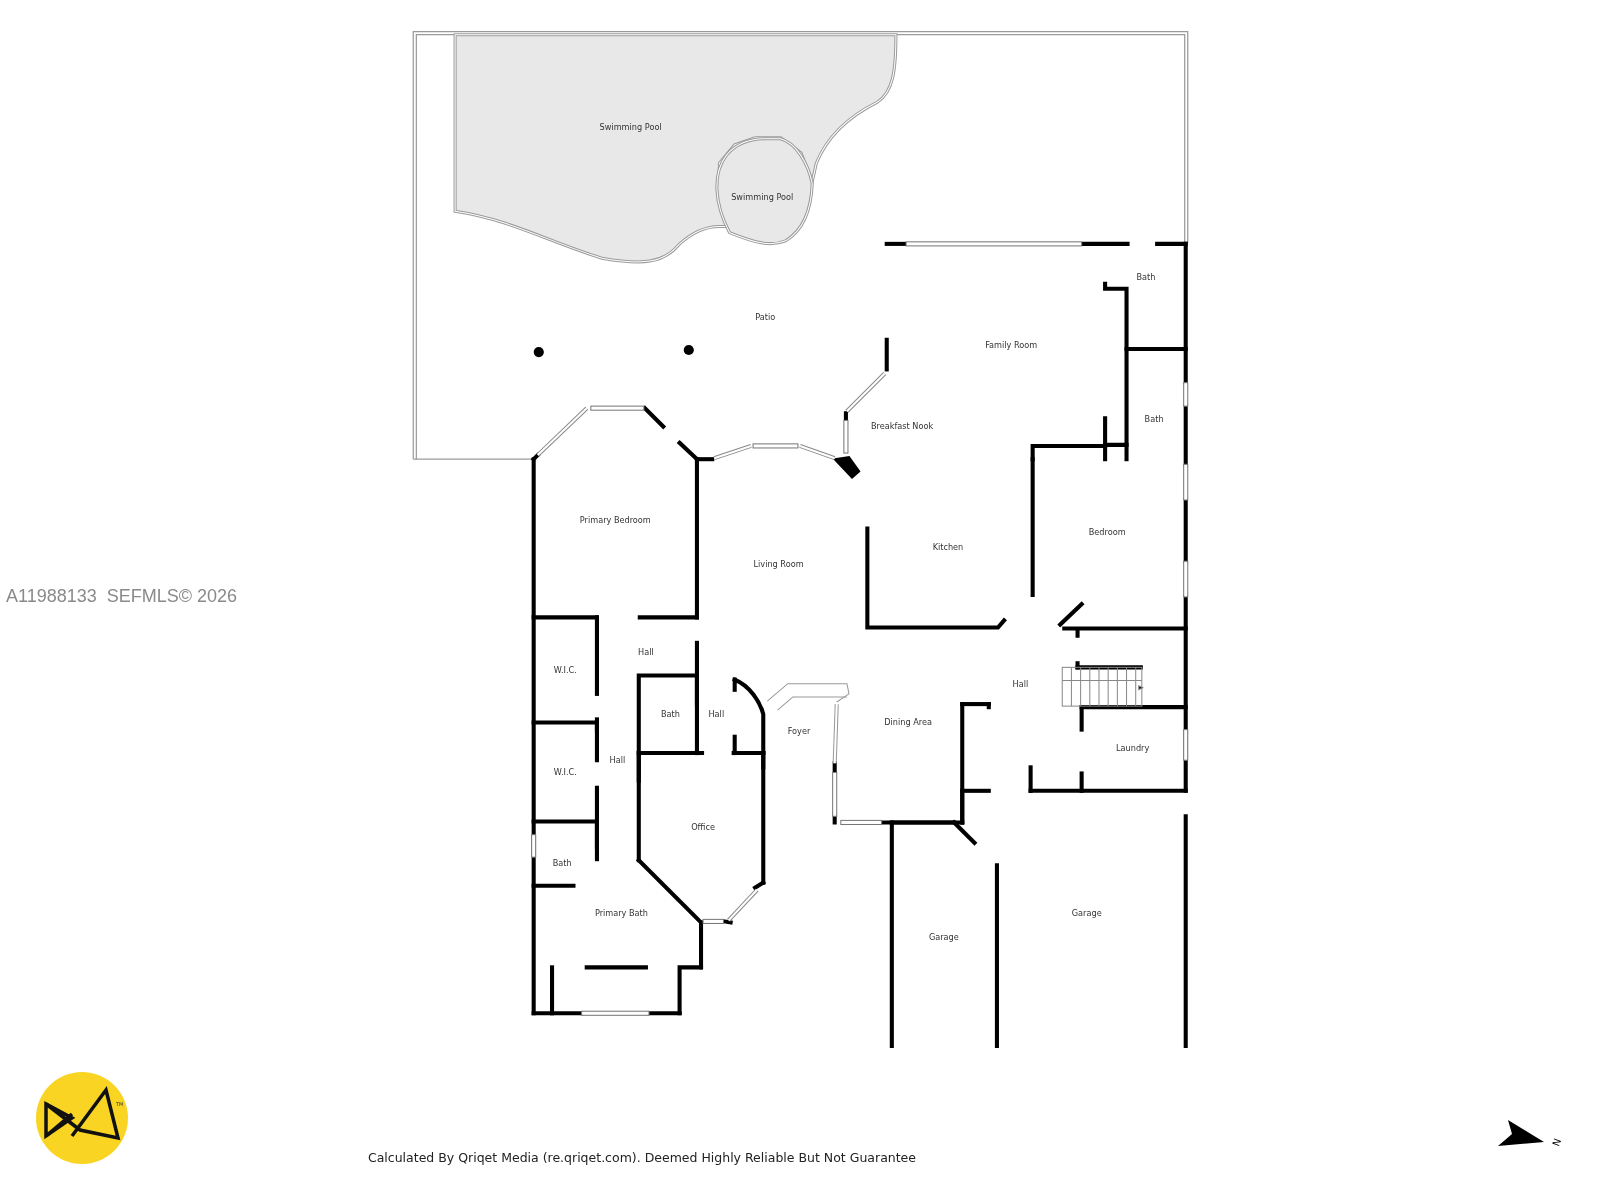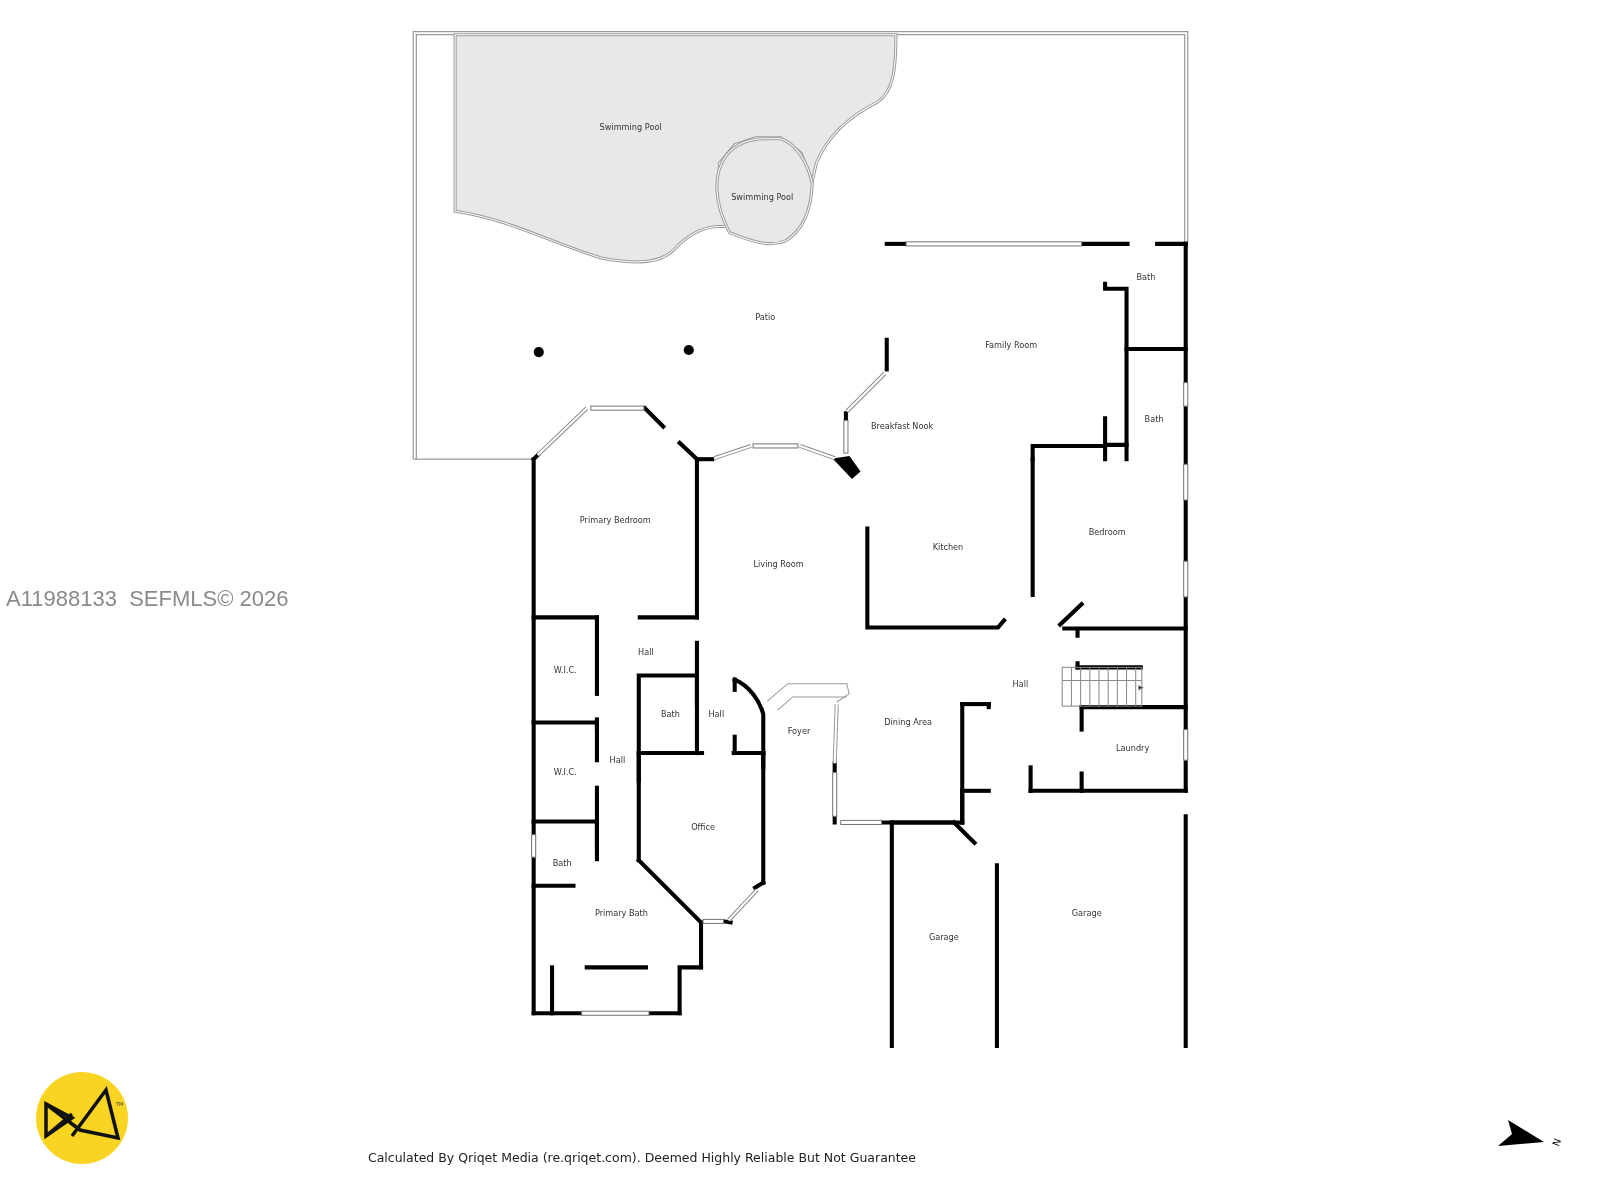--- a/index.html
+++ b/index.html
@@ -1,19 +1,19 @@
 <!DOCTYPE html>
 <html><head>
 <meta charset="utf-8">
 <style>
   html, body { margin:0; padding:0; background:#ffffff; }
   body { width:1600px; height:1200px; position:relative; overflow:hidden; font-family:"DejaVu Sans", sans-serif; }
   #plan { position:absolute; left:0; top:0; width:1600px; height:1200px; }
   .room-label { font-family:"DejaVu Sans", sans-serif; font-size:8px; fill:#333333; text-anchor:middle; dominant-baseline:middle; }
-  .watermark { position:absolute; left:6px; top:586px; font-family:"Liberation Sans", sans-serif; font-size:22px; color:#8a8a8a; letter-spacing:0px; white-space:pre; }
+  .watermark { position:absolute; left:6px; top:586px; font-family:"Liberation Sans", sans-serif; font-size:18px; color:#8a8a8a; letter-spacing:0px; white-space:pre; }
   .footer { position:absolute; left:0; width:1284px; top:1150px; text-align:center; font-family:"DejaVu Sans", sans-serif; font-size:12.5px; color:#222222; }
   .logo { position:absolute; left:36px; top:1072px; width:92px; height:92px; }
   .north { position:absolute; left:1496px; top:1118px; width:70px; height:44px; }
 </style>
 </head>
 <body>
 
 <svg id="plan" viewBox="0 0 1568 1176" width="1600" height="1200" xmlns="http://www.w3.org/2000/svg">
 
   <g fill="none" stroke="#9a9a9a" stroke-width="1.2">

